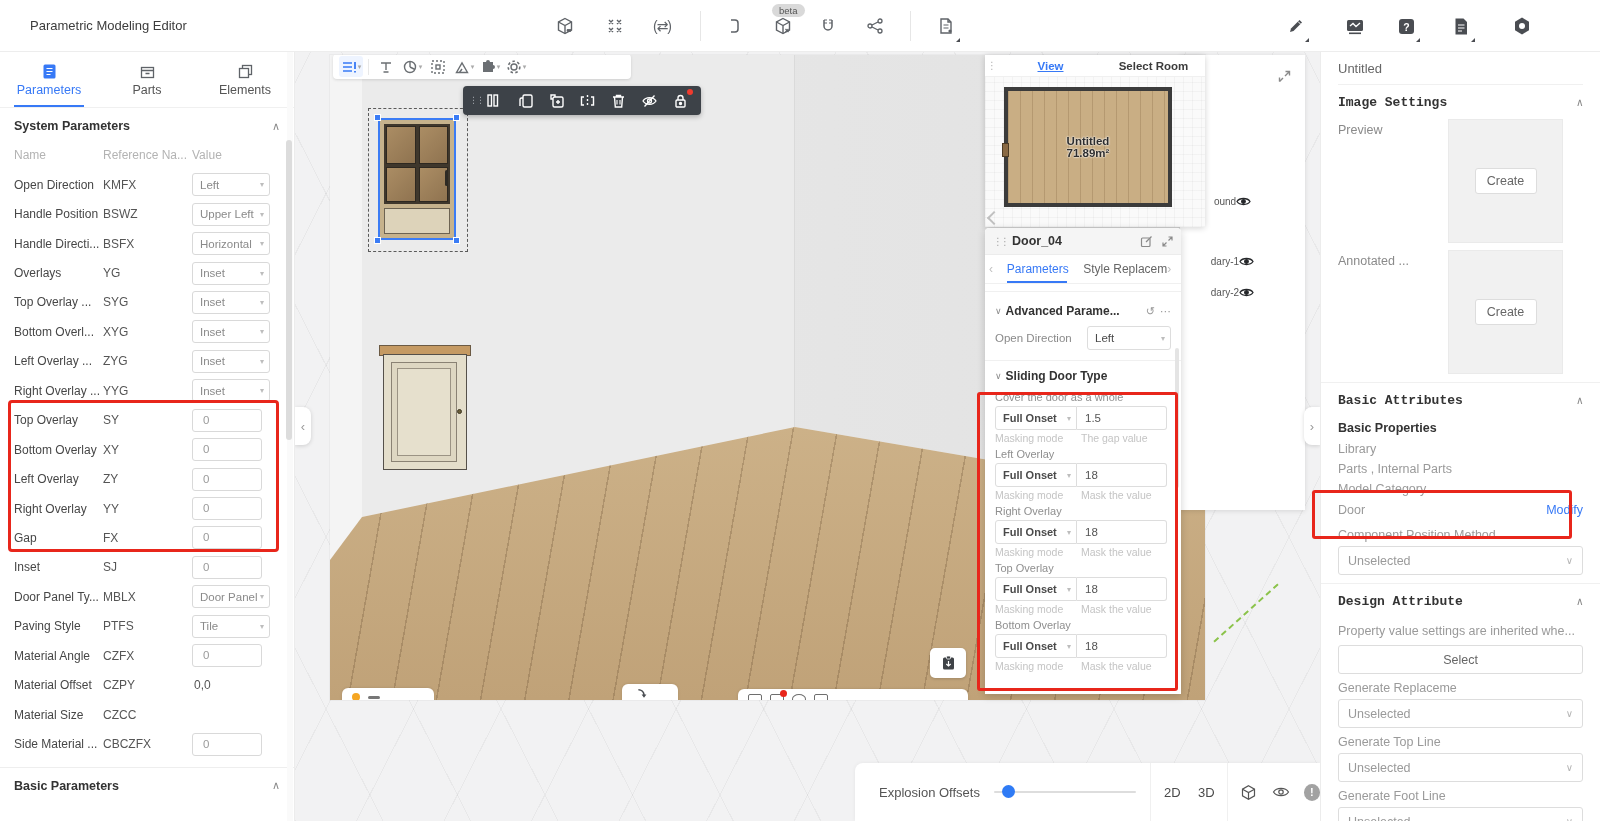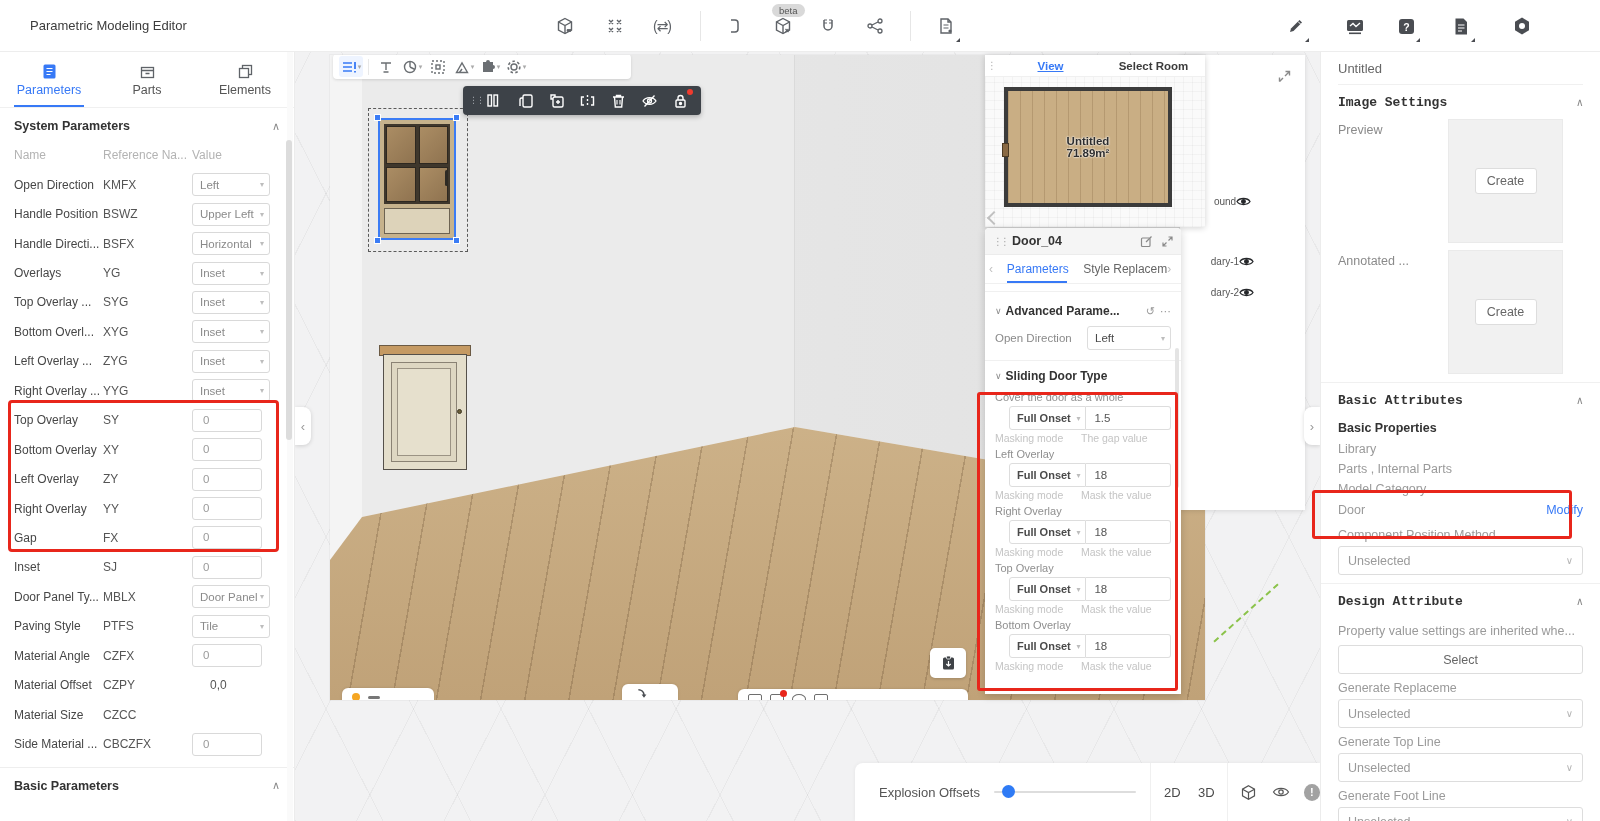--- a/index.html
+++ b/index.html
@@ -29,21 +29,21 @@
   .chev { color:#8a8a8a; font-size:11px; }
   .sp-cols { display:flex; align-items:center; height:30px; padding-left:14px; font-size:12px; color:#b3b3b3; }
   .sp-col-name { width:89px; } .sp-col-ref { width:89px; } .sp-col-val { width:80px; }
   .sp-rows { position:relative; }
   .sp-row { display:flex; align-items:center; height:29.45px; padding-left:14px; }
   .sp-name { width:89px; font-size:12px; color:#474747; white-space:nowrap; overflow:hidden; }
   .sp-ref { width:89px; font-size:12px; color:#555; white-space:nowrap; overflow:hidden; }
   .sp-select { width:78px; height:23px; border:1px solid #d9d9d9; border-radius:3px; background:#fff; display:flex; align-items:center; justify-content:space-between; padding:0 5px 0 7px; font-size:11.5px; color:#8a8a8a; cursor:pointer; }
   .sp-caret { font-size:8px; color:#bdbdbd; }
   .sp-input { width:70px; height:23px; border:1px solid #d9d9d9; border-radius:3px; background:#fff; font-size:11.5px; color:#9a9a9a; line-height:21px; padding-left:10px; cursor:text; }
-  .sp-plain { font-size:12px; color:#555; padding-left:2px;margin-left:16px; }
+  .sp-plain { font-size:12px; color:#555; padding-left:2px; }
   .sb-red-box { position:absolute; left:8px; top:348px; width:271px; height:152px; border:3px solid #e8261b; border-radius:4px; pointer-events:none; z-index:5; }
   .sb-divider { height:1px; background:#eee; margin-top:8px; }
 
   
   .canvas { position:absolute; left:295px; top:52px; width:1025px; height:769px; background:#f2f2f3; overflow:hidden;
     background-image:
       repeating-linear-gradient(63deg, rgba(0,0,0,0.045) 0 1px, transparent 1px 78px),
       repeating-linear-gradient(-63deg, rgba(0,0,0,0.045) 0 1px, transparent 1px 78px);
   }
 
@@ -144,21 +144,21 @@
   .dp-sec-title { font-size:12px; font-weight:bold; color:#333; flex:1; white-space:nowrap; overflow:hidden; }
   .dp-sec-icons { color:#9a9a9a; font-size:11px; display:flex; gap:5px; }
   .dp-open-row { display:flex; align-items:center; justify-content:space-between; margin-bottom:10px; }
   .dp-open-label { font-size:11.5px; color:#8a8a8a; }
   .dp-select { height:24px; border:1px solid #ddd; border-radius:3px; display:flex; align-items:center; justify-content:space-between; padding:0 5px 0 7px; font-size:11.5px; color:#4a4a4a; background:#fff; cursor:pointer; }
   .dp-open-select { width:84px; }
   .dp-divider { height:1px; background:#f0f0f0; margin:2px -10px 8px -10px; }
   .dp-field { margin-bottom:4px; }
   .dp-field-label { font-size:11px; color:#8f8f8f; margin:2px 0 3px 0; white-space:nowrap; overflow:hidden; }
   .dp-field-row { display:flex; }
-  .dp-field-row .dp-select { width:82px; border-radius:3px 0 0 3px; font-weight:bold; font-size:11px;margin-left:14px; }
+  .dp-field-row .dp-select { width:82px; border-radius:3px 0 0 3px; font-weight:bold; font-size:11px; }
   .dp-input { width:90px; height:24px; border:1px solid #ddd; border-left:none; border-radius:0 3px 3px 0; font-size:11.5px; color:#555; line-height:22px; padding-left:8px; cursor:text; background:#fff; }
   .dp-hints { display:flex; margin-top:2px; }
   .dp-hint { font-size:10.5px; color:#c4c4c4; white-space:nowrap; overflow:hidden; }
   .dp-hint:first-child { width:86px; }
   .dp-scroll { position:absolute; right:2px; top:120px; width:4px; height:140px; background:#e4e4e4; border-radius:2px; }
 
   
   .red-box { border:3px solid #e8261b; border-radius:3px; pointer-events:none; position:absolute; }
   .door-red { left:682px; top:340px; width:201px; height:299px; z-index:30; }
 

